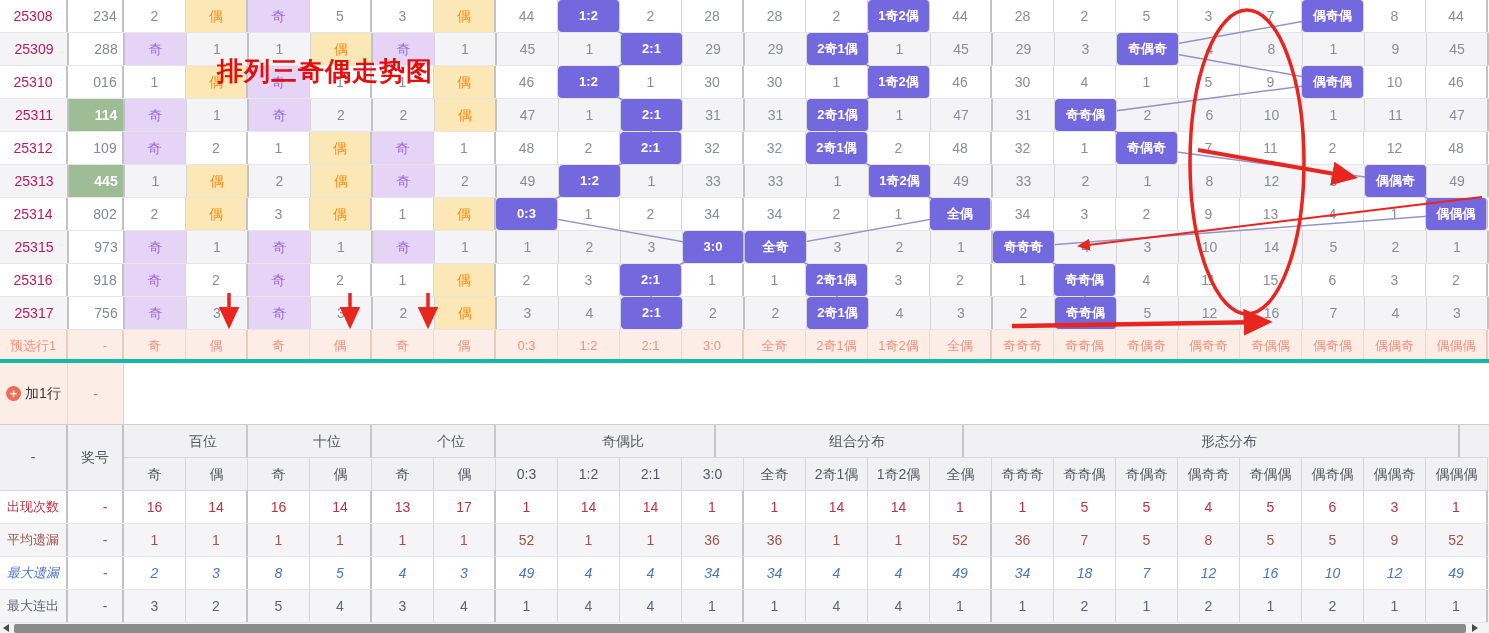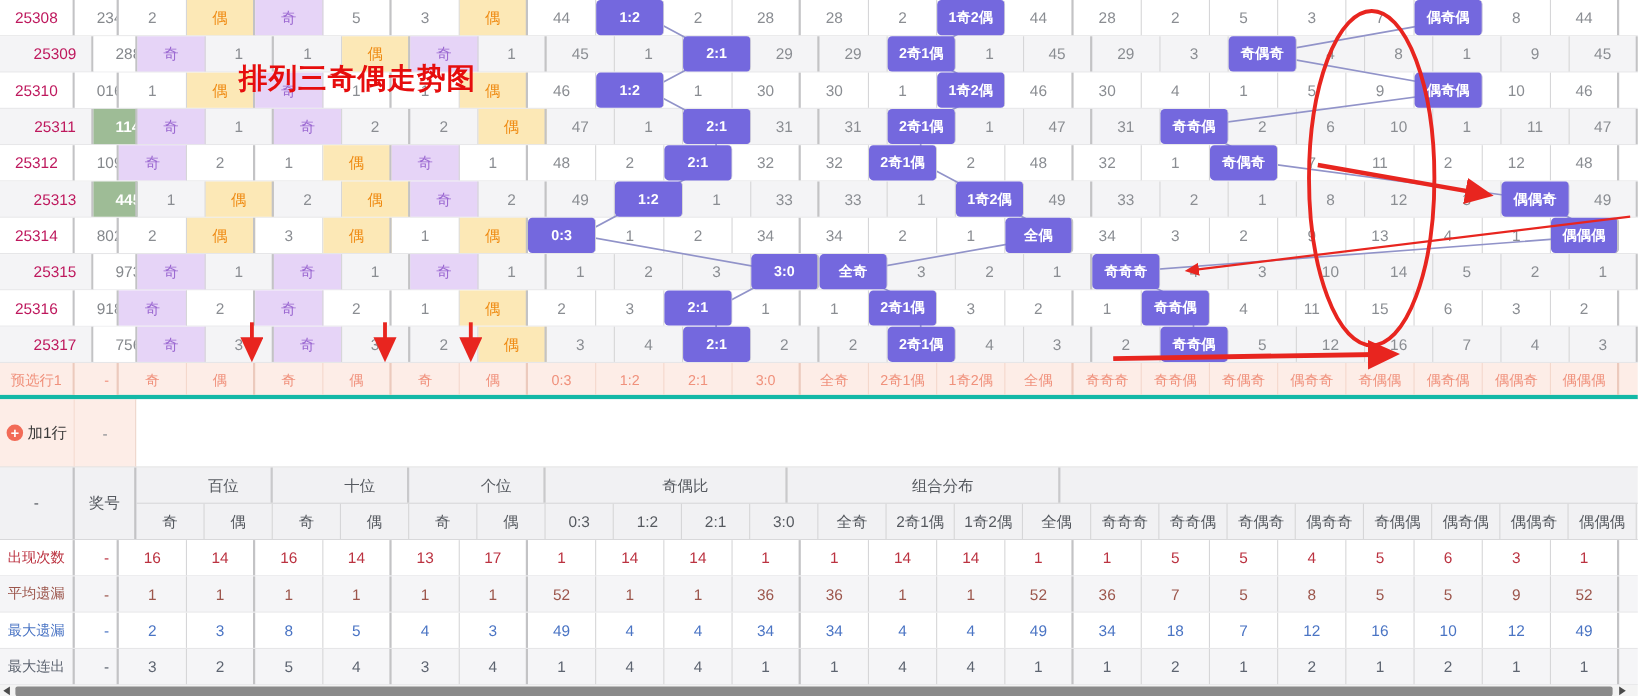--- a/index.html
+++ b/index.html
@@ -3,21 +3,21 @@
 <meta charset="utf-8">
 <style>
   html,body{margin:0;padding:0;background:#fff;}
   #app{position:relative;width:1489px;height:633px;overflow:hidden;
        font-family:"Liberation Sans","DejaVu Sans",sans-serif;background:#fff;}
   .row{display:flex;height:33px;line-height:32px;box-sizing:border-box;border-bottom:1px solid #e6e6e8;background:#fff;}
   .row.alt{background:#f4f4f6;justify-content:flex-end;}
   .cell{box-sizing:border-box;flex:none;text-align:center;font-size:14px;color:#8a8d92;
         border-right:1px solid #d6d6d8;overflow:hidden;white-space:nowrap;}
   .c-issue{width:68px;color:#be185d;}
-  .c-num{width:40px;background:#fff;color:#85888c;padding-left:20px;}
+  .c-num{width:56px;background:#fff;color:#85888c;padding-left:20px;}
   .c{width:62px;}
   .sep{border-right:2px solid #c3c3c5;}
   .odd{background:#e6d4f7;color:#9c6ad2;}
   .even{background:#fce8b6;color:#ef8b13;}
   .hit{background:#7468de;color:#fff;font-weight:bold;font-size:13px;
        position:relative;z-index:2;border-radius:4px;}
   .green{background:#9ebc96;color:#fff;font-weight:bold;}
   
   .pre-row{display:flex;height:33px;line-height:32px;box-sizing:border-box;background:#fdede7;border-bottom:4px solid #14b8a6;}
   .pre-row .cell{color:#f0917c;border-right:1px solid #f4d8cc;font-size:13px;}
@@ -37,21 +37,21 @@
   .sh-num{width:56px;box-sizing:border-box;border-right:2px solid #c3c3c5;text-align:center;line-height:65px;font-size:14px;color:#55595f;}
   .sh-right{flex:1;display:flex;flex-direction:column;}
   .sh-groups,.sh-subs{display:flex;height:33px;line-height:32px;box-sizing:border-box;}
   .sh-groups{border-bottom:1px solid #d8d8da;}
   .gcell{box-sizing:border-box;border-right:2px solid #c9c9cb;text-align:center;font-size:14px;color:#55595f;flex:none;padding-left:36px;}
   .scell{box-sizing:border-box;border-right:1px solid #d6d6d8;text-align:center;font-size:14px;color:#55595f;flex:none;width:62px;}
   
   .stat-row{display:flex;height:33px;line-height:32px;box-sizing:border-box;border-bottom:1px solid #e6e6e8;background:#fff;}
   .stat-row.alt{background:#f5f5f7;}
   .stat-label{width:68px;box-sizing:border-box;border-right:2px solid #c3c3c5;text-align:center;font-size:13px;}
-  .r0{color:#bb3240;} .r1{color:#9c564c;} .r2{color:#4a74c4;} .r3{color:#5d6470;}
+  .r0{color:#bb3240;} .r1{color:#9c564c;} .r2{color:#4a74c4;font-style:italic;} .r3{color:#5d6470;}
   
   .scrollbar{position:absolute;left:0;bottom:0;width:1489px;height:10px;background:#f3f3f3;display:flex;align-items:center;}
   .sb-arrow-left{width:0;height:0;border-top:4px solid transparent;border-bottom:4px solid transparent;
                  border-right:6px solid #4a4a4a;margin-left:3px;}
   .sb-thumb{width:1452px;height:9px;background:#8a8a8a;border-radius:2px;margin-left:5px;}
   .sb-arrow-right{width:0;height:0;border-top:4px solid transparent;border-bottom:4px solid transparent;
                   border-left:6px solid #4a4a4a;margin-left:6px;}
   
   #connector-svg{position:absolute;left:0;top:0;z-index:1;pointer-events:none;}
   #anno-svg{position:absolute;left:0;top:0;z-index:3;pointer-events:none;}
@@ -365,20 +365,21 @@
   <div class="stats-header">
     <div class="sh-issue">-</div>
     <div class="sh-num">奖号</div>
     <div class="sh-right">
       <div class="sh-groups" id="sh-groups">
           <div class="gcell" style="width: 124px;">百位</div>
           <div class="gcell" style="width: 124px;">十位</div>
           <div class="gcell" style="width: 124px;">个位</div>
           <div class="gcell" style="width: 220px;">奇偶比</div>
           <div class="gcell" style="width: 248px;">组合分布</div>
+          <div class="gcell" style="width: 496px;">形态分布</div>
         </div>
       <div class="sh-subs" id="sh-subs">
           <div class="scell">奇</div>
           <div class="scell sep">偶</div>
           <div class="scell">奇</div>
           <div class="scell sep">偶</div>
           <div class="scell">奇</div>
           <div class="scell sep">偶</div>
           <div class="scell">0:3</div>
           <div class="scell">1:2</div>

